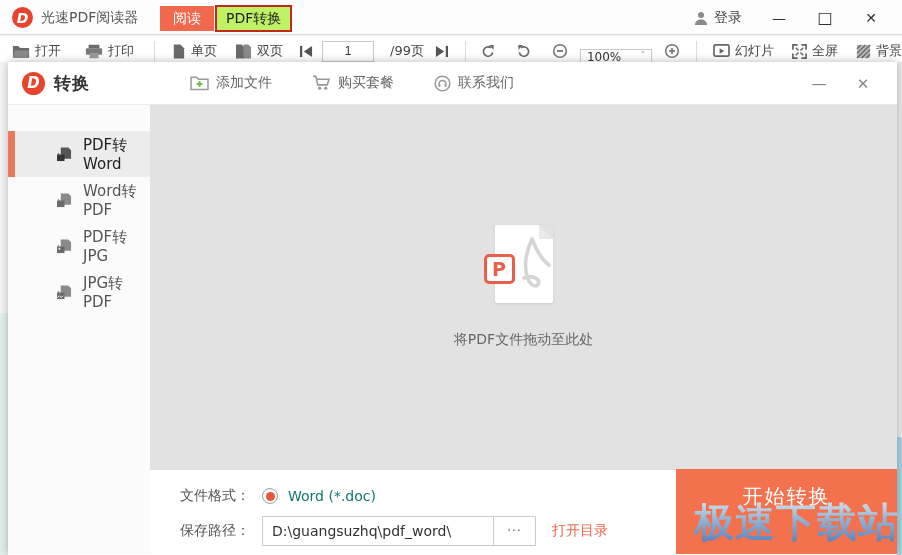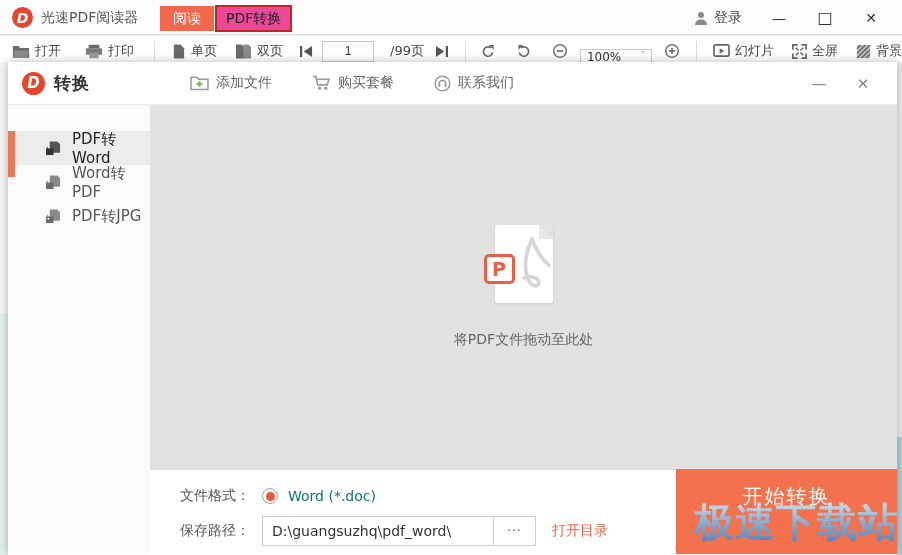--- a/index.html
+++ b/index.html
@@ -10,21 +10,21 @@
   .titlebar { position:absolute; top:0; left:0; width:902px; height:35px;
     background:#fdfdfd; border-bottom:1px solid #d9d9d9; z-index:1; }
   .brand { position:absolute; left:12px; top:7px; display:flex; align-items:center; gap:8px; }
   .logo-circle { width:21px; height:21px; border-radius:50%; background:#e8432d; color:#fff;
     display:flex; align-items:center; justify-content:center; font-weight:bold; font-style:italic;
     font-size:14px; line-height:1; }
   .app-title { font-size:14px; color:#555; }
   .tabs { position:absolute; left:160px; top:5px; display:flex; align-items:center; }
   .tab-read { background:#f2684c; color:#fff; font-size:14px; height:25px; padding:0 13px;
     display:flex; align-items:center; }
-  .tab-convert { background:#ec4899; color:#222; font-size:14px; height:27px; padding:0 9px;
+  .tab-convert { background:#bef264; color:#222; font-size:14px; height:27px; padding:0 9px;
     display:flex; align-items:center; border:2px solid #c1271d; margin-left:1px; }
   .tb-right { position:absolute; right:8px; top:0; height:35px; display:flex; align-items:center; }
   .login { display:flex; align-items:center; gap:6px; font-size:14px; color:#444; margin-right:14px; cursor:pointer; }
   .winbtn { width:46px; height:35px; display:flex; align-items:center; justify-content:center;
     font-size:14px; color:#333; cursor:pointer; }
   .winbtn.max { font-size:16px; }
 
   
   .toolbar { position:absolute; top:36px; left:0; width:902px; height:30px; background:#fff;
     display:flex; align-items:center; z-index:1; }
@@ -52,22 +52,22 @@
     display:flex; align-items:center; justify-content:center; font-weight:bold; font-style:italic; font-size:15px; }
   .dlg-title { font-size:17px; color:#333; font-weight:bold; letter-spacing:1px; }
   .dlg-nav { display:flex; align-items:flex-start; gap:40px; margin-left:100px; }
   .dlg-navbtn { display:flex; align-items:center; gap:7px; font-size:14px; color:#666; cursor:pointer; }
   .dlg-ctrls { position:absolute; right:12px; top:0; height:43px; display:flex; align-items:center; }
   .dlg-winbtn { width:44px; height:43px; display:flex; align-items:center; justify-content:center;
     color:#888; font-size:15px; cursor:pointer; }
 
   .dlg-body { position:relative; height:449px; }
   .sidebar { position:absolute; left:0; top:0; width:142px; height:449px; background:#fbfbfb; }
-  .side-item { position:relative; height:34px; display:flex; align-items:center; gap:10px;
-    padding-left:37px; font-size:15px; color:#555; cursor:pointer; }
+  .side-item { position:relative; height:46px; display:flex; align-items:center; gap:10px;
+    padding-left:48px; font-size:15px; color:#555; cursor:pointer; }
   .side-item:first-child { margin-top:26px; }
   .side-item.sel { background:#ececec; color:#222; }
   .side-item.sel::before { content:""; position:absolute; left:0; top:0; width:7px; height:46px; background:#e87a5a; }
 
   .dropzone { position:absolute; left:142px; top:0; right:0; height:364px; background:#e2e2e2;
     display:flex; flex-direction:column; align-items:center; justify-content:center; }
   .pdfdoc { width:58px; height:78px; background:#fff; position:relative; border-radius:2px;
     box-shadow:0 1px 3px rgba(0,0,0,.10); }
   .fold { position:absolute; top:0; right:0; width:0; height:0;
     border-top:14px solid #e2e2e2; border-left:14px solid #e9e9e9; }
@@ -290,20 +290,29 @@
       </div>
       <div class="side-item">
         <svg class="icn" width="17" height="15" viewBox="0 0 18 16">
             <path d="M5 0.5h8l3 3v9H5z" fill="#8a8a8a"></path>
             <rect x="1" y="8" width="8" height="7" fill="#6a6a6a"></rect>
             <circle cx="3.5" cy="10.5" r="1" fill="#fbfbfb"></circle>
             <path d="M2.5 6.5v2h2" fill="none" stroke="#8a8a8a" stroke-width="1.2"></path>
           </svg>
         <span>PDF转JPG</span>
       </div>
+      <div class="side-item">
+        <svg class="icn" width="17" height="15" viewBox="0 0 18 16">
+            <path d="M5 0.5h8l3 3v9H5z" fill="#8a8a8a"></path>
+            <rect x="1" y="8" width="8" height="7" fill="#6a6a6a"></rect>
+            <path d="M1.5 13.5l2-2 2 2 2-2" stroke="#fbfbfb" stroke-width="1" fill="none"></path>
+            <path d="M2.5 6.5v2h2" fill="none" stroke="#8a8a8a" stroke-width="1.2"></path>
+          </svg>
+        <span>JPG转PDF</span>
+      </div>
     </div>
 
     <div class="dropzone">
       <div class="pdfdoc">
         <div class="fold"></div>
         <svg class="ribbon" width="38" height="54" viewBox="0 0 38 54">
             <path d="M19 2C13 15 10 31 16 44c2.5 5 8 6.5 9.5 2.5C27 42 20 38 11 41M19 2c3.5 9 10 21 17 26" stroke="#d5d5d5" stroke-width="3.6" fill="none" stroke-linecap="round"></path>
           </svg>
         <div class="pbadge">P</div>
       </div>

